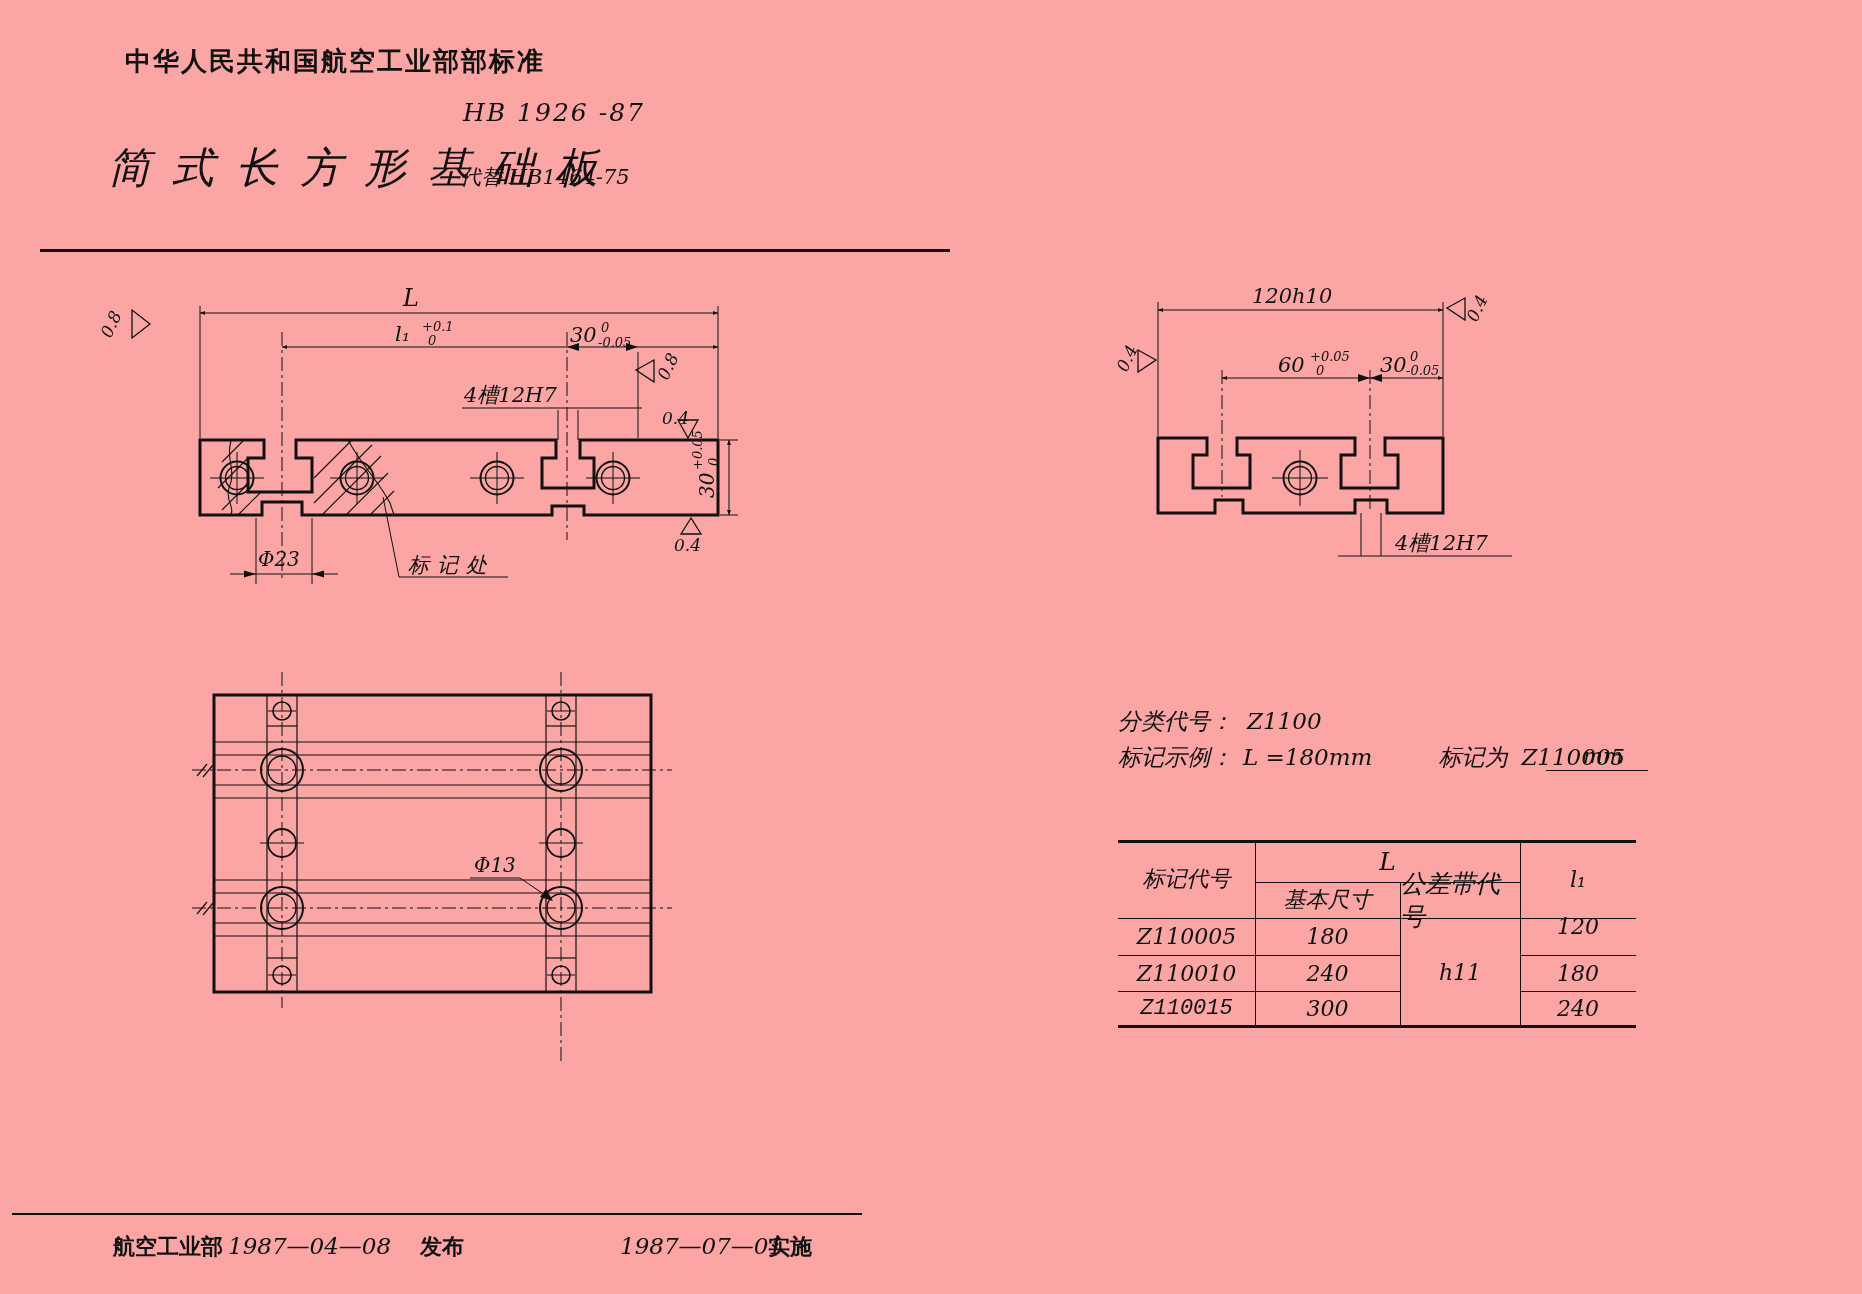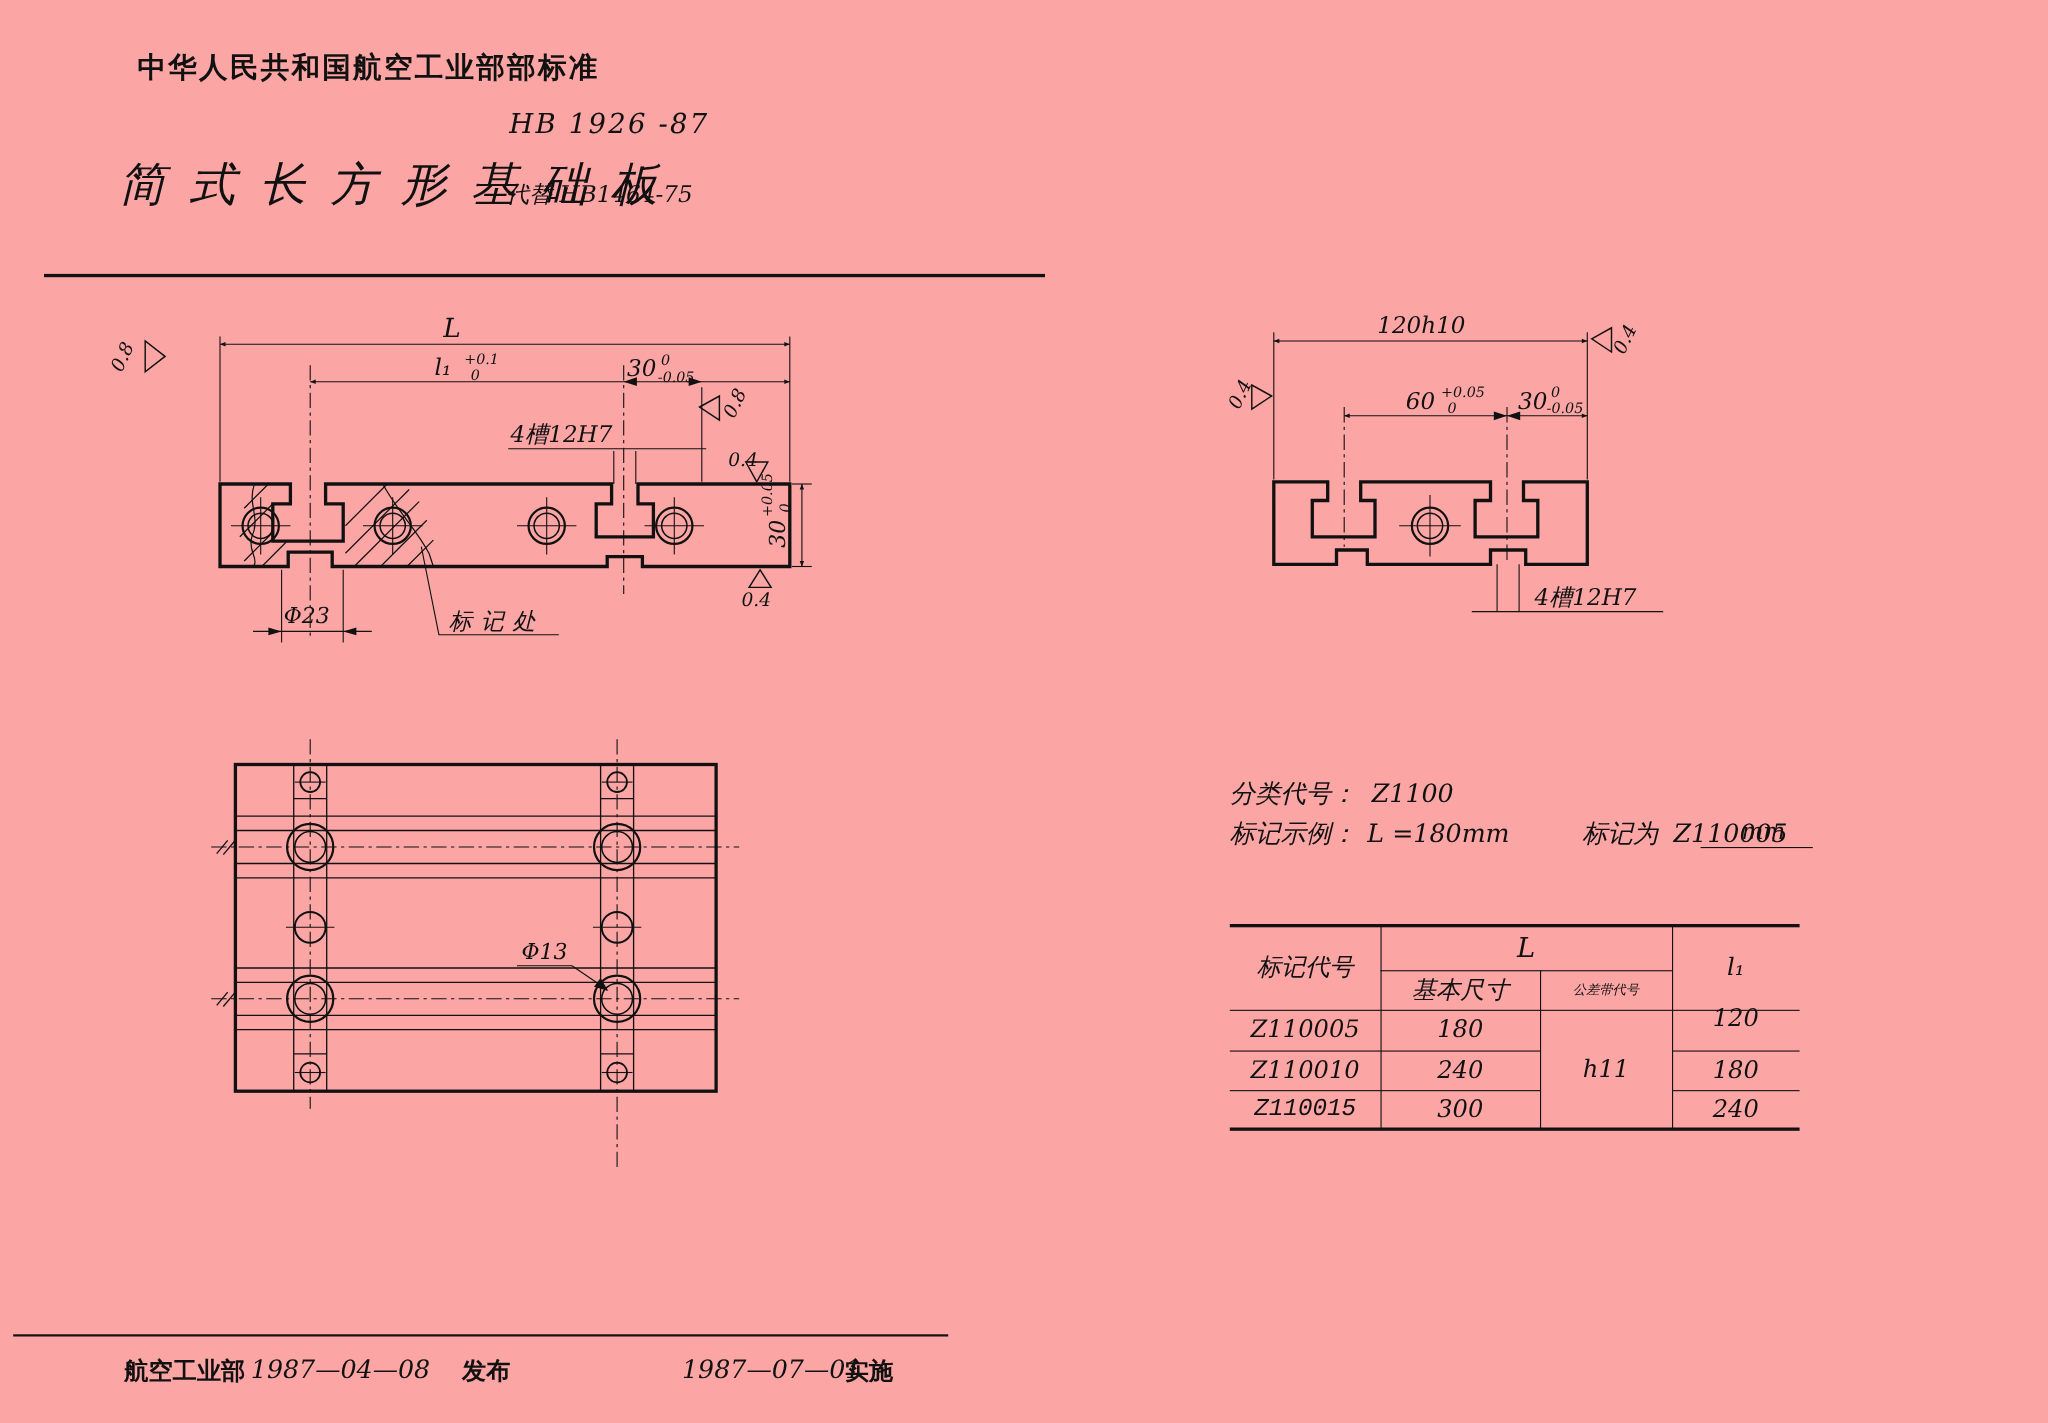--- a/index.html
+++ b/index.html
@@ -273,21 +273,21 @@
     <div class="line" style="left:0;top:151px;width:282px;height:1px;"></div>
     <div class="line" style="left:402px;top:151px;width:116px;height:1px;"></div>
     <div class="line" style="left:137px;top:0;width:1px;height:187px;"></div>
     <div class="line" style="left:282px;top:42px;width:1px;height:145px;"></div>
     <div class="line" style="left:402px;top:0;width:1px;height:187px;"></div>
 
     <div class="cell" style="left:0;top:0;width:137px;height:78px;">标记代号</div>
     <div class="cell" style="left:137px;top:0;width:265px;height:42px;font-size:25px;">L</div>
     <div class="cell" style="left:402px;top:0;width:116px;height:78px;">l₁</div>
     <div class="cell" style="left:137px;top:42px;width:145px;height:36px;">基本尺寸</div>
-    <div class="cell" style="left:282px;top:42px;width:120px;height:36px;font-size:12px;">公差带代号</div>
+    <div class="cell" style="left:282px;top:42px;width:120px;height:36px;font-size:25px;">公差带代号</div>
     <div class="cell" style="left:282px;top:78px;width:120px;height:109px;">h11</div>
 
     <div class="cell" style="left:0;top:78px;width:137px;height:37px;">Z110005</div>
     <div class="cell" style="left:137px;top:78px;width:145px;height:37px;">180</div>
     <div class="cell" style="left:402px;top:68px;width:116px;height:37px;text-align:right;">120</div>
 
     <div class="cell" style="left:0;top:115px;width:137px;height:36px;">Z110010</div>
     <div class="cell" style="left:137px;top:115px;width:145px;height:36px;">240</div>
     <div class="cell" style="left:402px;top:115px;width:116px;height:36px;">180</div>
 

